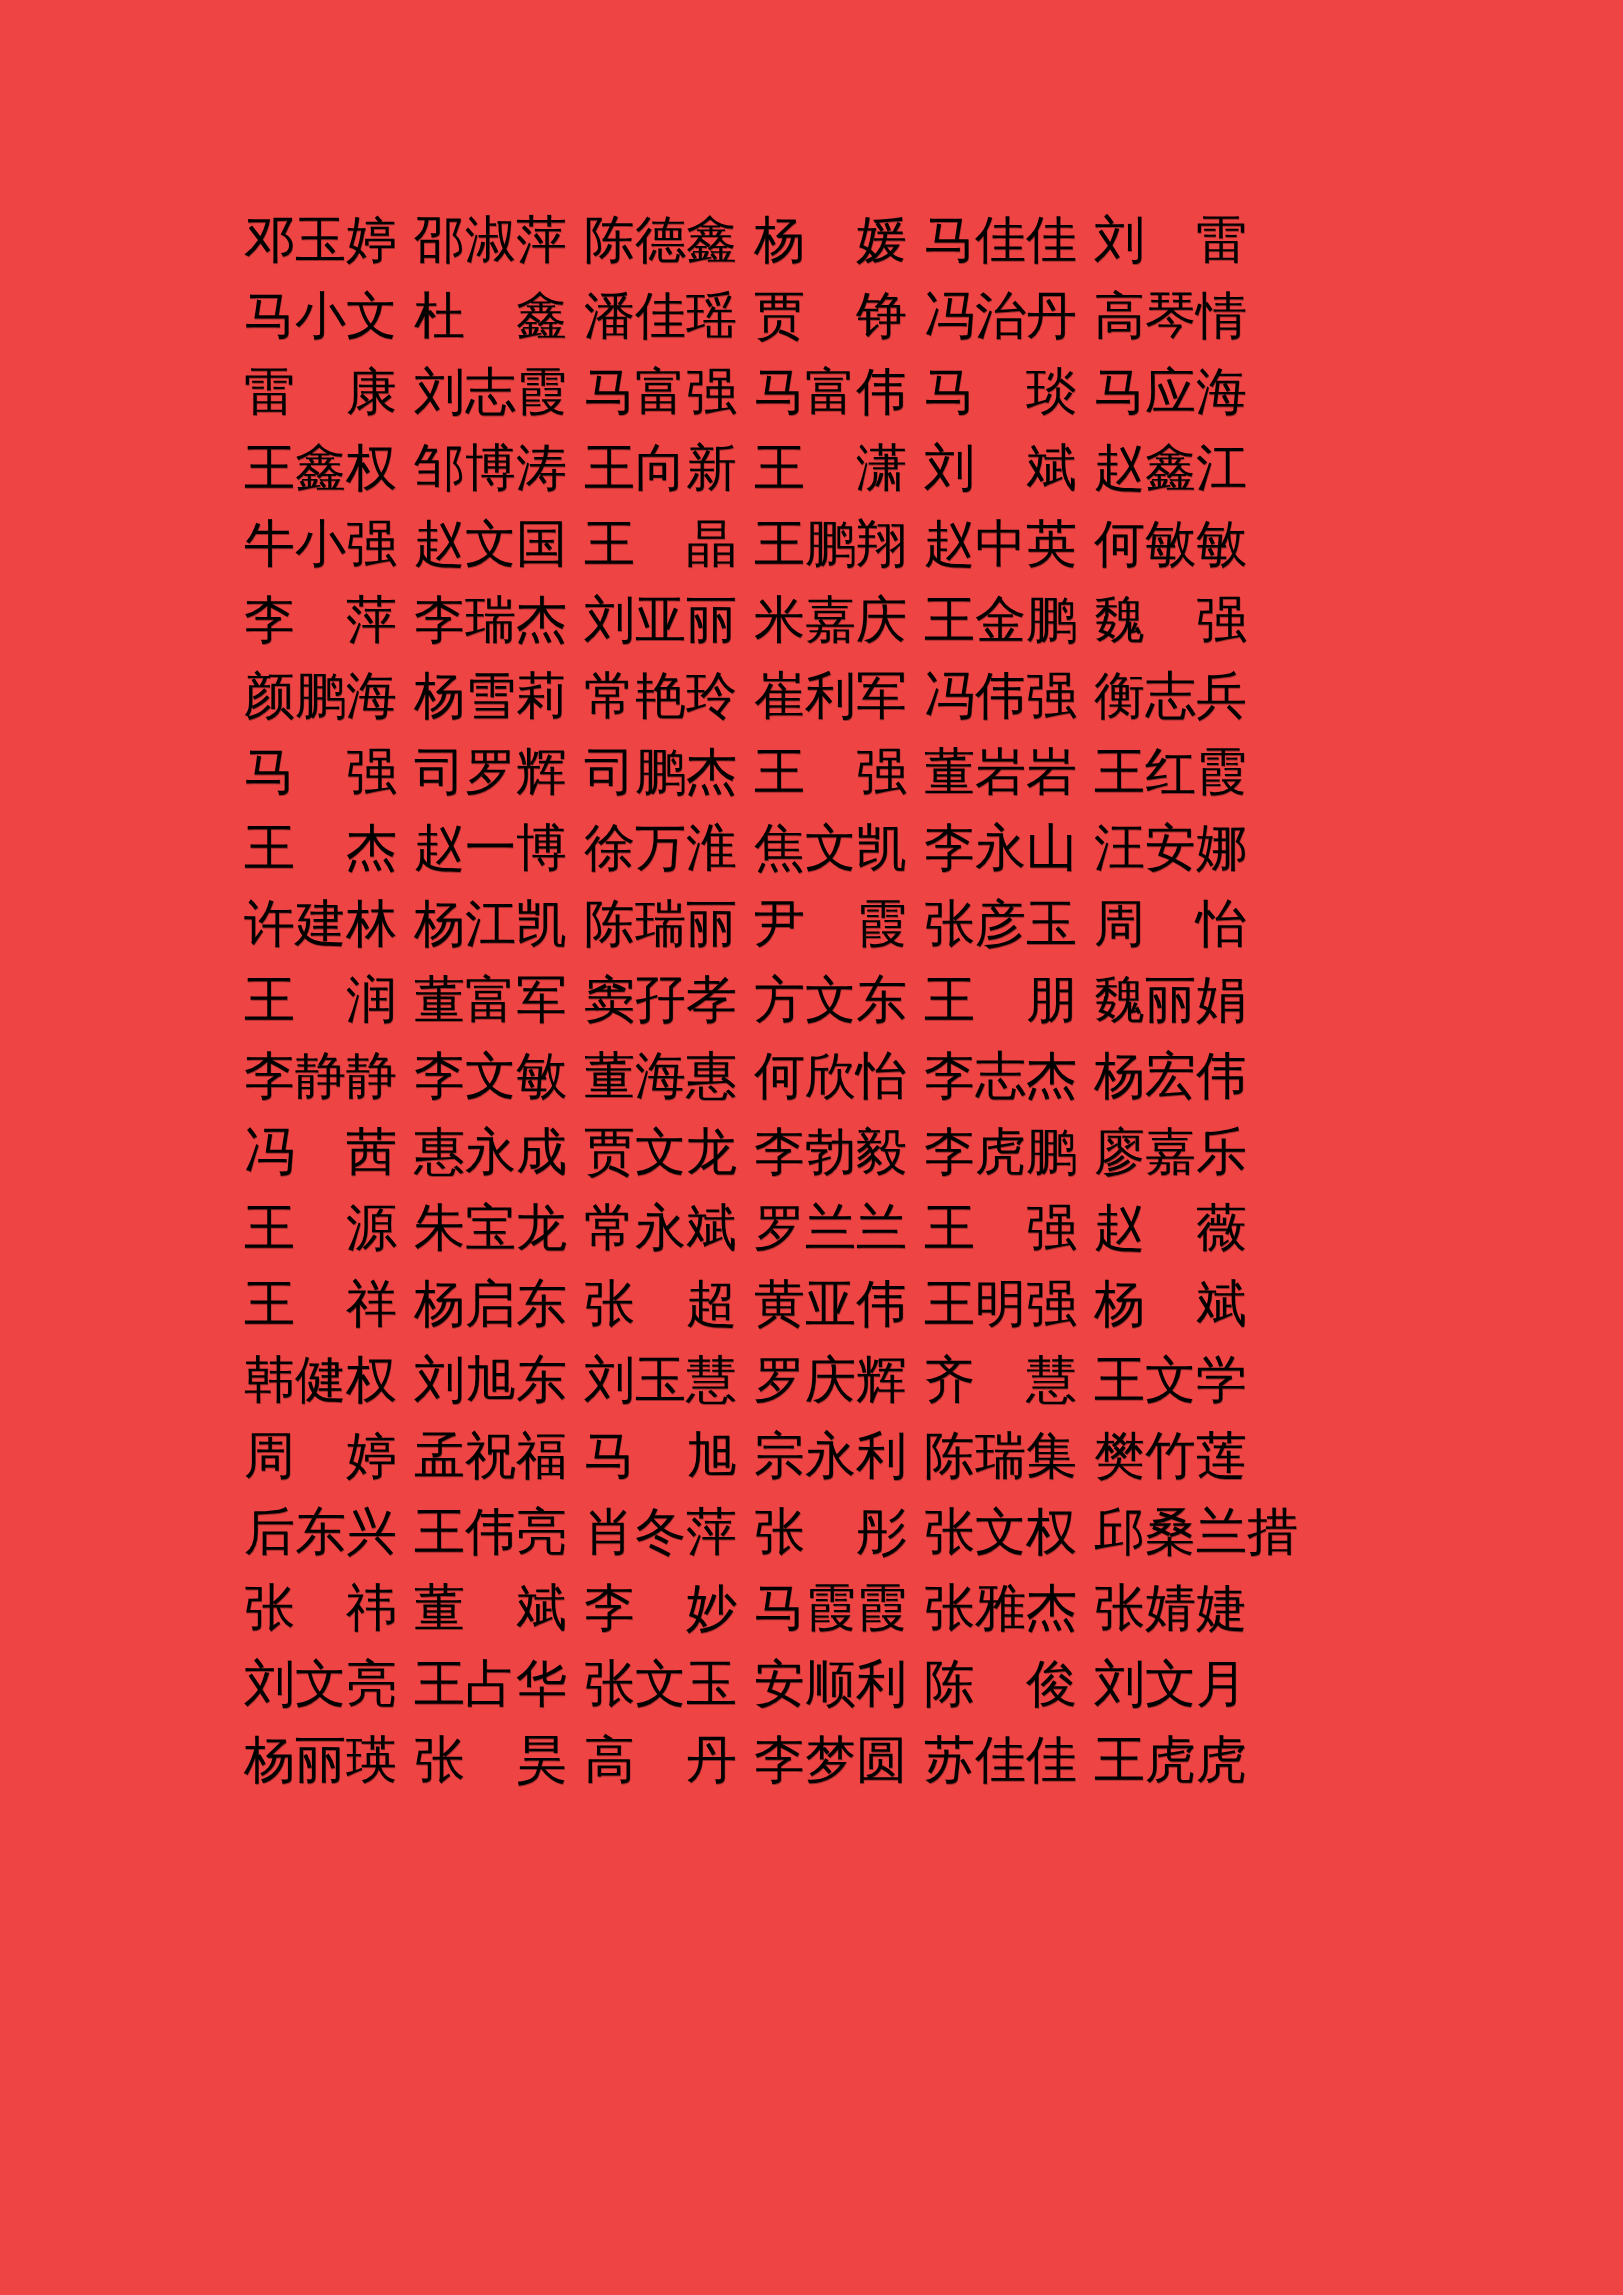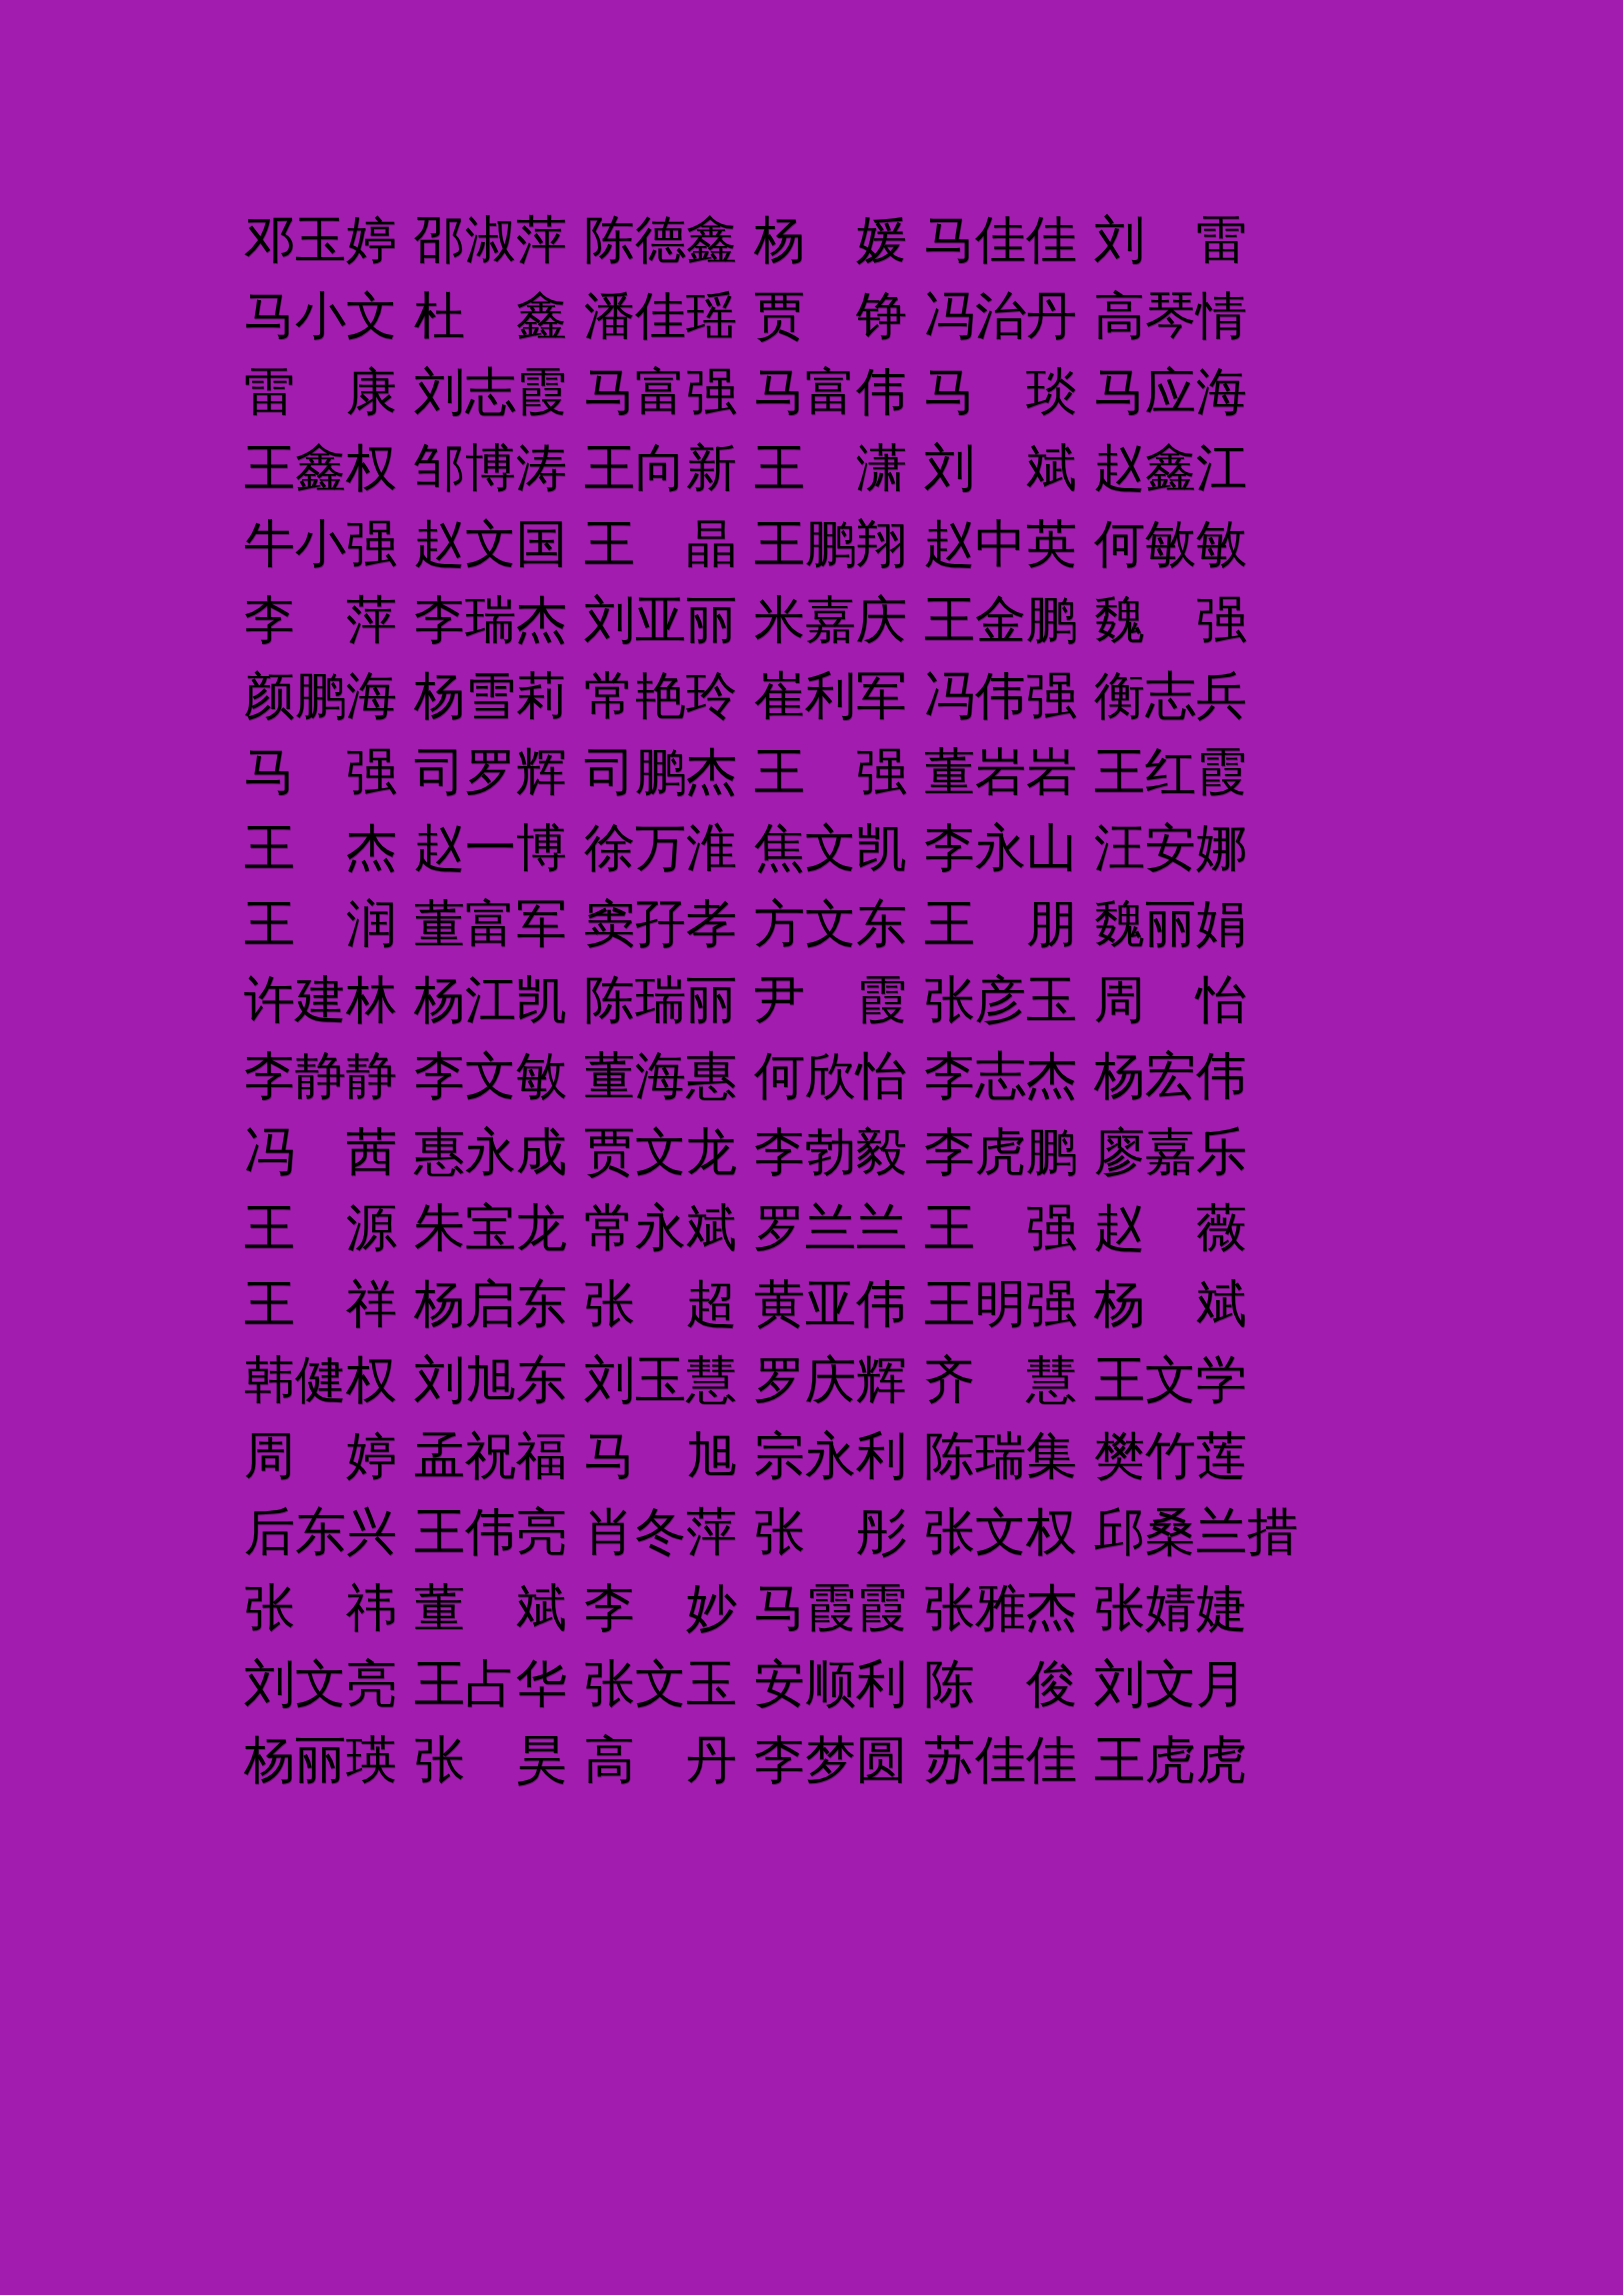--- a/index.html
+++ b/index.html
@@ -4,21 +4,21 @@
 <style>
   html, body {
     margin: 0;
     padding: 0;
     background: #ffffff;
   }
   .page {
     position: relative;
     width: 1623px;
     height: 2295px;
-    background: #a21caf;
+    background: #ef4444;
     overflow: hidden;
     font-family: "Liberation Serif", "DejaVu Serif", serif;
   }
   .name-grid {
     position: absolute;
     left: 244px;
     top: 202px;
     width: 1048px;
   }
   .name-row {
@@ -108,36 +108,36 @@
       </div>
       <div class="name-row">
         <span class="person-name">王　杰</span>
         <span class="person-name">赵一博</span>
         <span class="person-name">徐万淮</span>
         <span class="person-name">焦文凯</span>
         <span class="person-name">李永山</span>
         <span class="person-name">汪安娜</span>
       </div>
       <div class="name-row">
+        <span class="person-name">许建林</span>
+        <span class="person-name">杨江凯</span>
+        <span class="person-name">陈瑞丽</span>
+        <span class="person-name">尹　霞</span>
+        <span class="person-name">张彦玉</span>
+        <span class="person-name">周　怡</span>
+      </div>
+      <div class="name-row">
         <span class="person-name">王　润</span>
         <span class="person-name">董富军</span>
         <span class="person-name">窦孖孝</span>
         <span class="person-name">方文东</span>
         <span class="person-name">王　朋</span>
         <span class="person-name">魏丽娟</span>
       </div>
       <div class="name-row">
-        <span class="person-name">许建林</span>
-        <span class="person-name">杨江凯</span>
-        <span class="person-name">陈瑞丽</span>
-        <span class="person-name">尹　霞</span>
-        <span class="person-name">张彦玉</span>
-        <span class="person-name">周　怡</span>
-      </div>
-      <div class="name-row">
         <span class="person-name">李静静</span>
         <span class="person-name">李文敏</span>
         <span class="person-name">董海惠</span>
         <span class="person-name">何欣怡</span>
         <span class="person-name">李志杰</span>
         <span class="person-name">杨宏伟</span>
       </div>
       <div class="name-row">
         <span class="person-name">冯　茜</span>
         <span class="person-name">惠永成</span>

